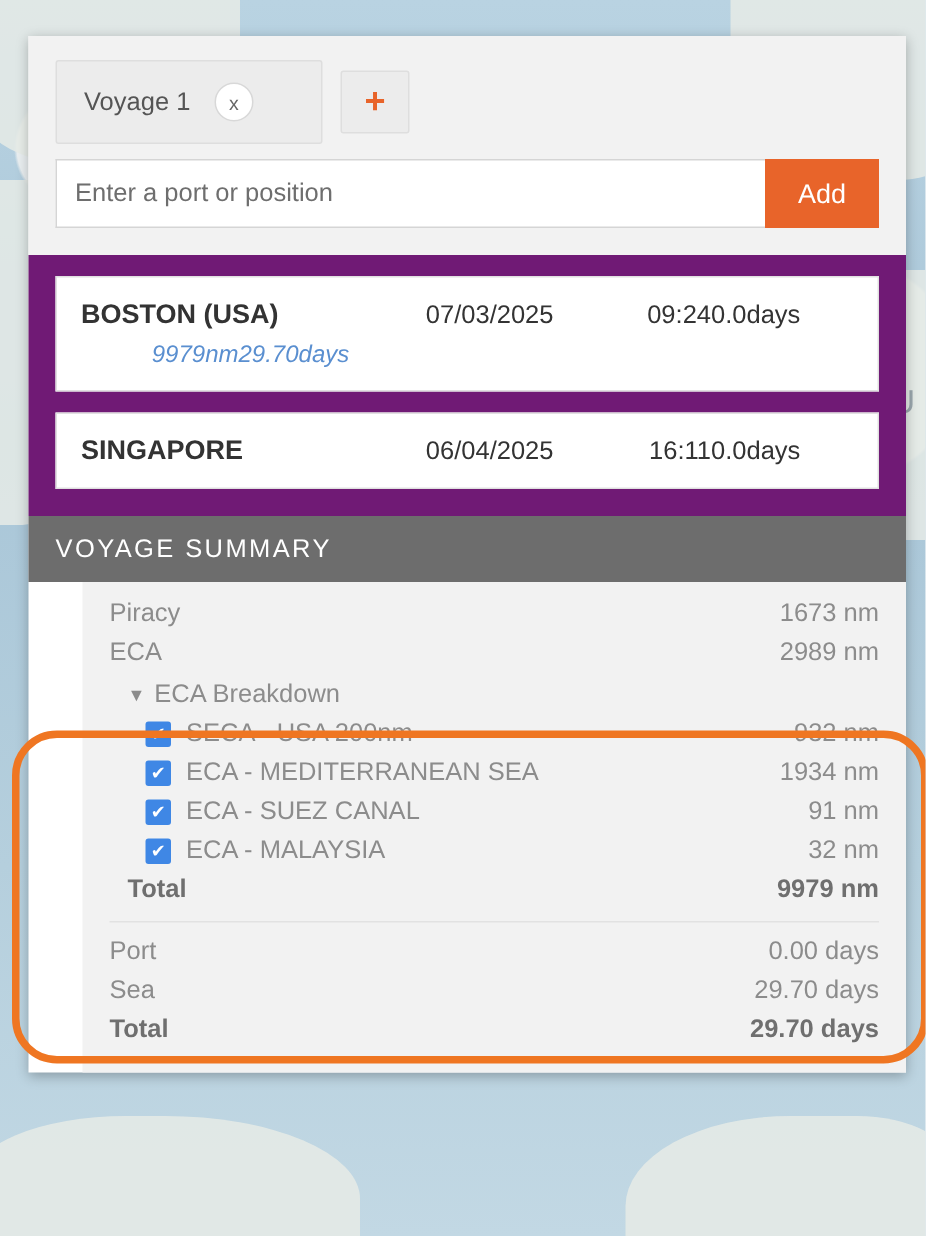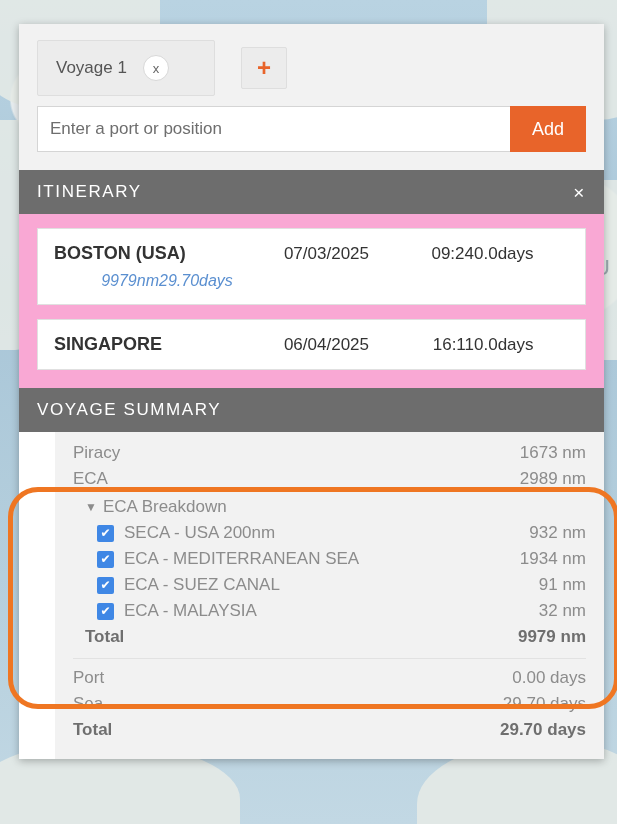--- a/index.html
+++ b/index.html
@@ -51,21 +51,21 @@
     background: #ffffff;
     box-shadow: 0 2px 8px rgba(0,0,0,0.28);
   }
 
   
   .tabstrip {
     background: #f2f2f2;
     padding: 16px 18px 10px 18px;
     display: flex;
     align-items: center;
-    gap: 26px;
+    gap: 12px;
   }
   .voyage-tab {
     background: #ececec;
     border: 1px solid #dedede;
     border-radius: 2px;
     padding: 14px 18px;
     display: flex;
     align-items: center;
     gap: 16px;
     min-width: 140px;
@@ -141,21 +141,21 @@
     align-items: center;
     justify-content: space-between;
   }
   .section-head .x {
     font-size: 19px;
     line-height: 1;
   }
 
   
   .itin-body {
-    background: #f9a8d4;
+    background: #701a75;
     padding: 14px 18px 18px 18px;
   }
   .itin-card {
     background: #ffffff;
     border: 1px solid #e0e0e0;
     padding: 14px 16px;
     margin-bottom: 14px;
   }
   .itin-card:last-child { margin-bottom: 0; }
   .itin-row {
@@ -279,24 +279,20 @@
       <span class="close-chip">x</span>
     </div>
     <div class="add-tab">+</div>
   </div>
 
   <div class="searchrow">
     <input class="search-input" type="text" placeholder="Enter a port or position" style="">
     <button class="add-btn">Add</button>
   </div>
 
-  <div class="section-head">
-    <span>ITINERARY</span>
-    <span class="x">×</span>
-  </div>
 
   <div class="itin-body">
     <div class="itin-card">
       <div class="itin-row">
         <span class="port-name">BOSTON (USA)</span>
         <span class="col-date">07/03/2025</span>
         <span class="col-time">09:24</span>
         <span class="col-days">0.0days</span>
       </div>
       <div class="itin-row sub">

